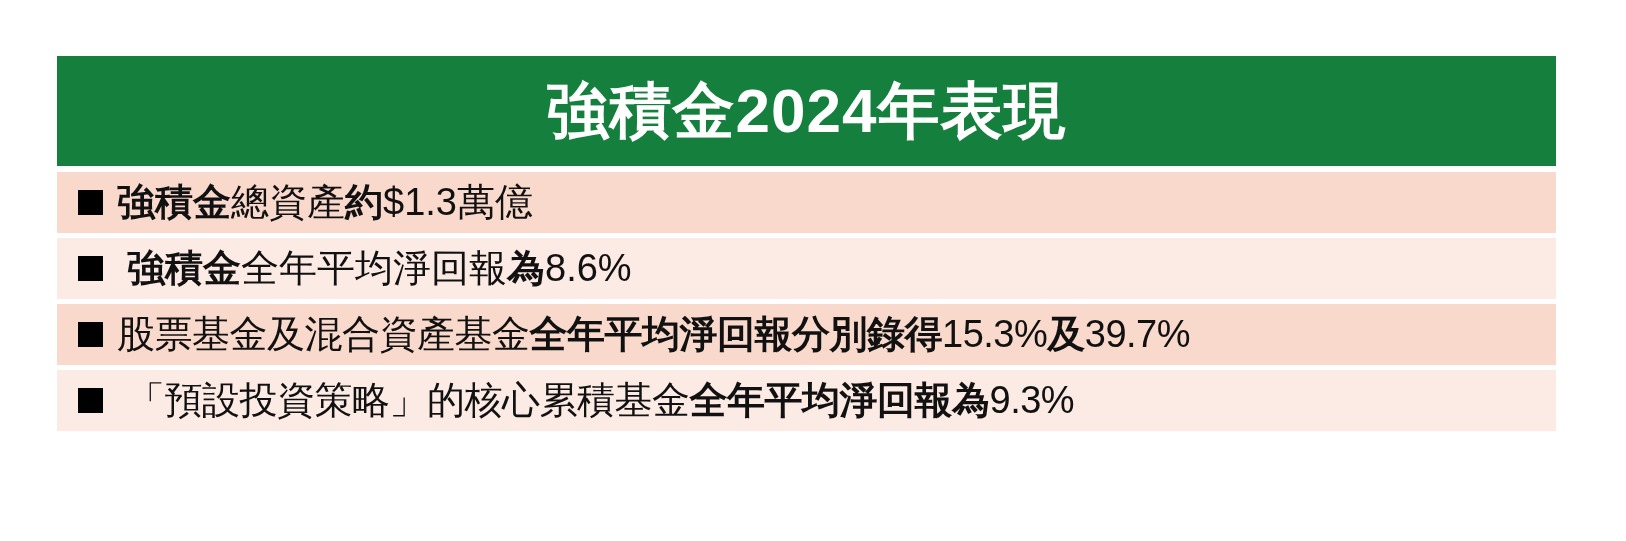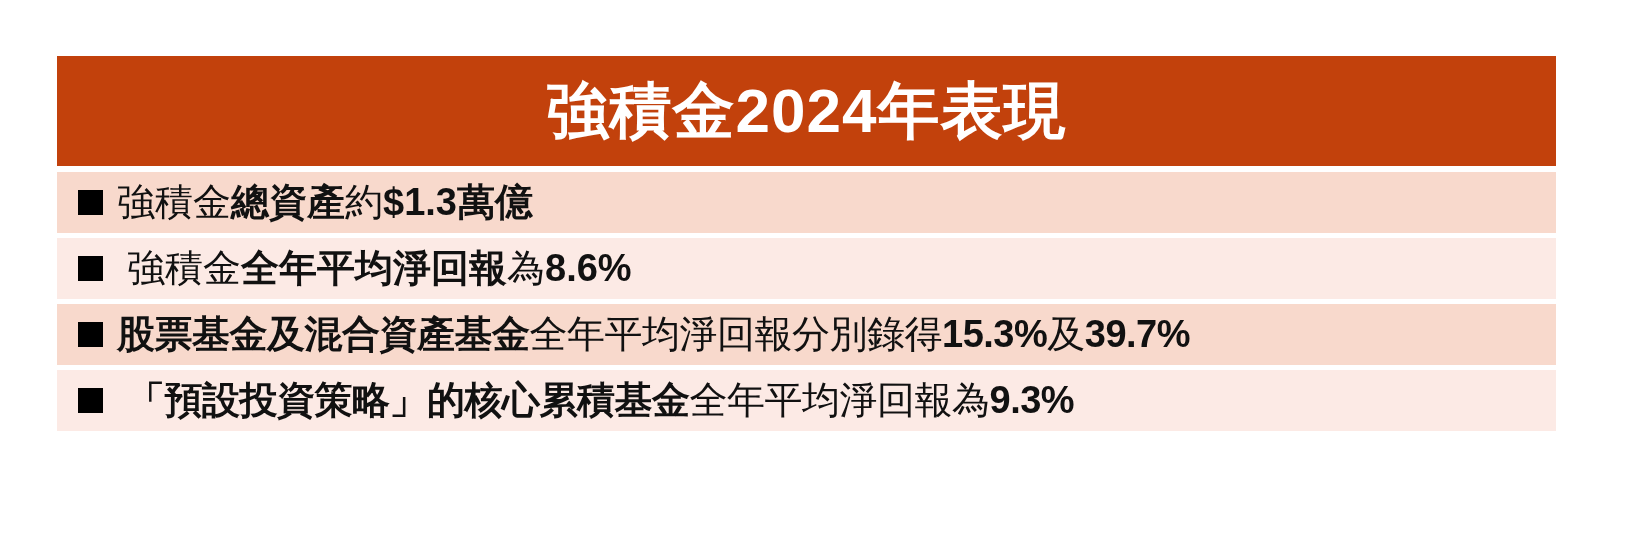--- a/index.html
+++ b/index.html
@@ -17,21 +17,21 @@
   .infographic {
     position: absolute;
     left: 57px;
     top: 56px;
     width: 1499px;
   }
 
   
   .title-banner {
     height: 110px;
-    background: #c2410c;
+    background: #15803d;
     display: flex;
     align-items: center;
     justify-content: center;
     box-sizing: border-box;
   }
   .title-text {
     color: #ffffff;
     font-size: 62px;
     font-weight: bold;
     letter-spacing: 1px;
@@ -66,22 +66,22 @@
     margin-right: 14px;
   }
 
   .fact-text {
     color: #111111;
     font-size: 38px;
     line-height: 1.05;
     white-space: nowrap;
     letter-spacing: 0px;
   }
-  .fact-text .w-normal { font-weight: 400; }
-  .fact-text .w-bold   { font-weight: bold; text-align: center; }
+  .fact-text .w-normal { font-weight: 700; }
+  .fact-text .w-bold   { font-weight: normal; text-align: center; }
 
   
   .fact-row[data-row="3"] .fact-text { letter-spacing: -0.5px; }
   .fact-row[data-row="4"] .fact-text { letter-spacing: -0.5px; }
 </style>
 </head>
 <body>
 
 <div class="infographic">
 

